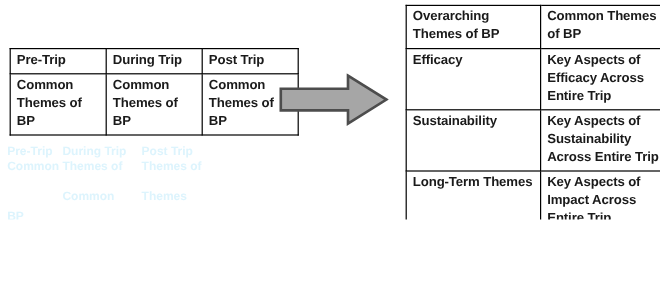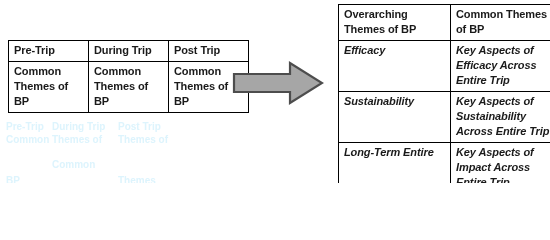--- a/index.html
+++ b/index.html
@@ -68,21 +68,21 @@
     width: 203px;
     border: 1px solid #000000;
   }
   #themes-table td.theme-name {
     width: 101px;
   }
   #themes-table td.theme-detail {
     width: 100px;
   }
   #themes-table tr.row-header td { height: 30px; }
-  #themes-table tr.row-body td   { height: 45px; font-style: italic; }
+  #themes-table tr.row-body td   { height: 45px; }
 
   
   #flow-arrow {
     position: absolute;
     left: 232px;
     top: 61px;
     width: 92px;
     height: 44px;
   }
   #flow-arrow svg { display: block; }
@@ -139,31 +139,31 @@
     </tr>
     <tr class="row-body">
       <td class="theme-name">Efficacy</td>
       <td class="theme-detail">Key Aspects of Efficacy Across Entire Trip</td>
     </tr>
     <tr class="row-body">
       <td class="theme-name">Sustainability</td>
       <td class="theme-detail">Key Aspects of Sustainability Across Entire Trip</td>
     </tr>
     <tr class="row-body">
-      <td class="theme-name">Long-Term Entire</td>
+      <td class="theme-name">Long-Term Themes</td>
       <td class="theme-detail">Key Aspects of Impact Across Entire Trip</td>
     </tr>
   </tbody>
     </table>
 
   <div class="ghost-layer">
     <span class="ghost-text" style="left:6px;  top:10px;">Pre-Trip</span>
     <span class="ghost-text" style="left:52px; top:10px;">During Trip</span>
     <span class="ghost-text" style="left:118px;top:10px;">Post Trip</span>
     <span class="ghost-text" style="left:6px;  top:23px;">Common</span>
     <span class="ghost-text" style="left:52px; top:23px;">Themes of</span>
     <span class="ghost-text" style="left:118px;top:23px;">Themes of</span>
     <span class="ghost-text" style="left:6px;  top:64px;">BP</span>
     <span class="ghost-text" style="left:52px; top:48px;">Common</span>
-    <span class="ghost-text" style="left:118px;top:64px;">Themes</span>
+    <span class="ghost-text" style="left:118px;top:48px;">Themes</span>
   </div>
 
 </div>
 
 </body></html>

